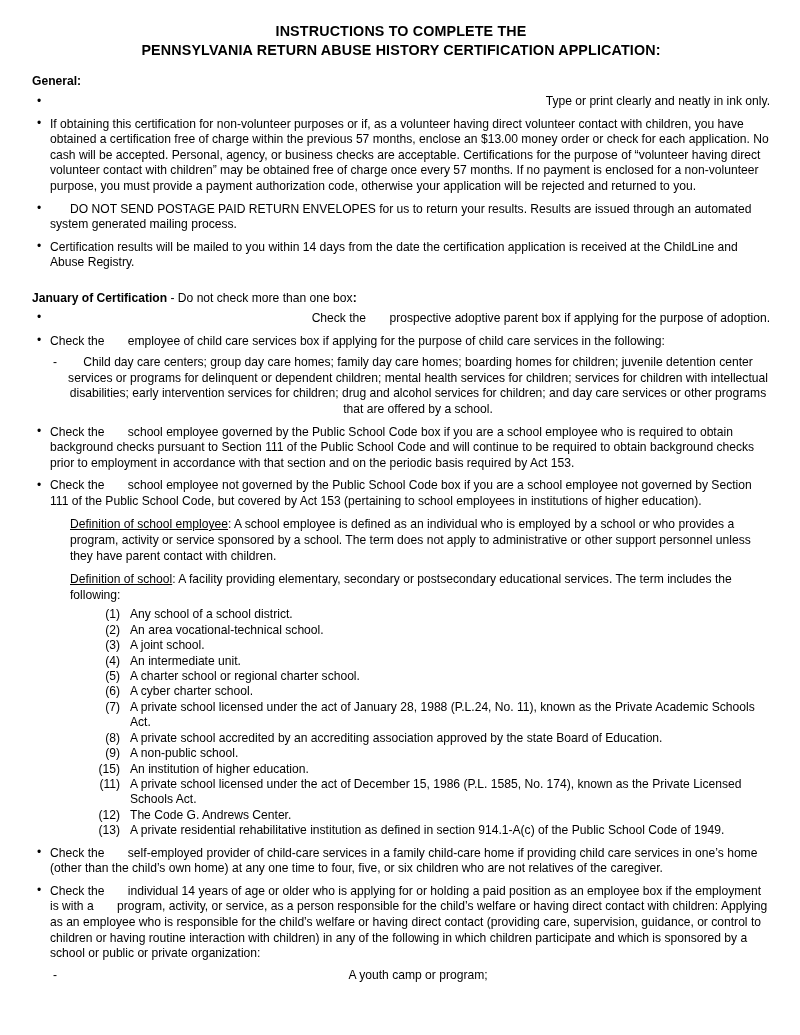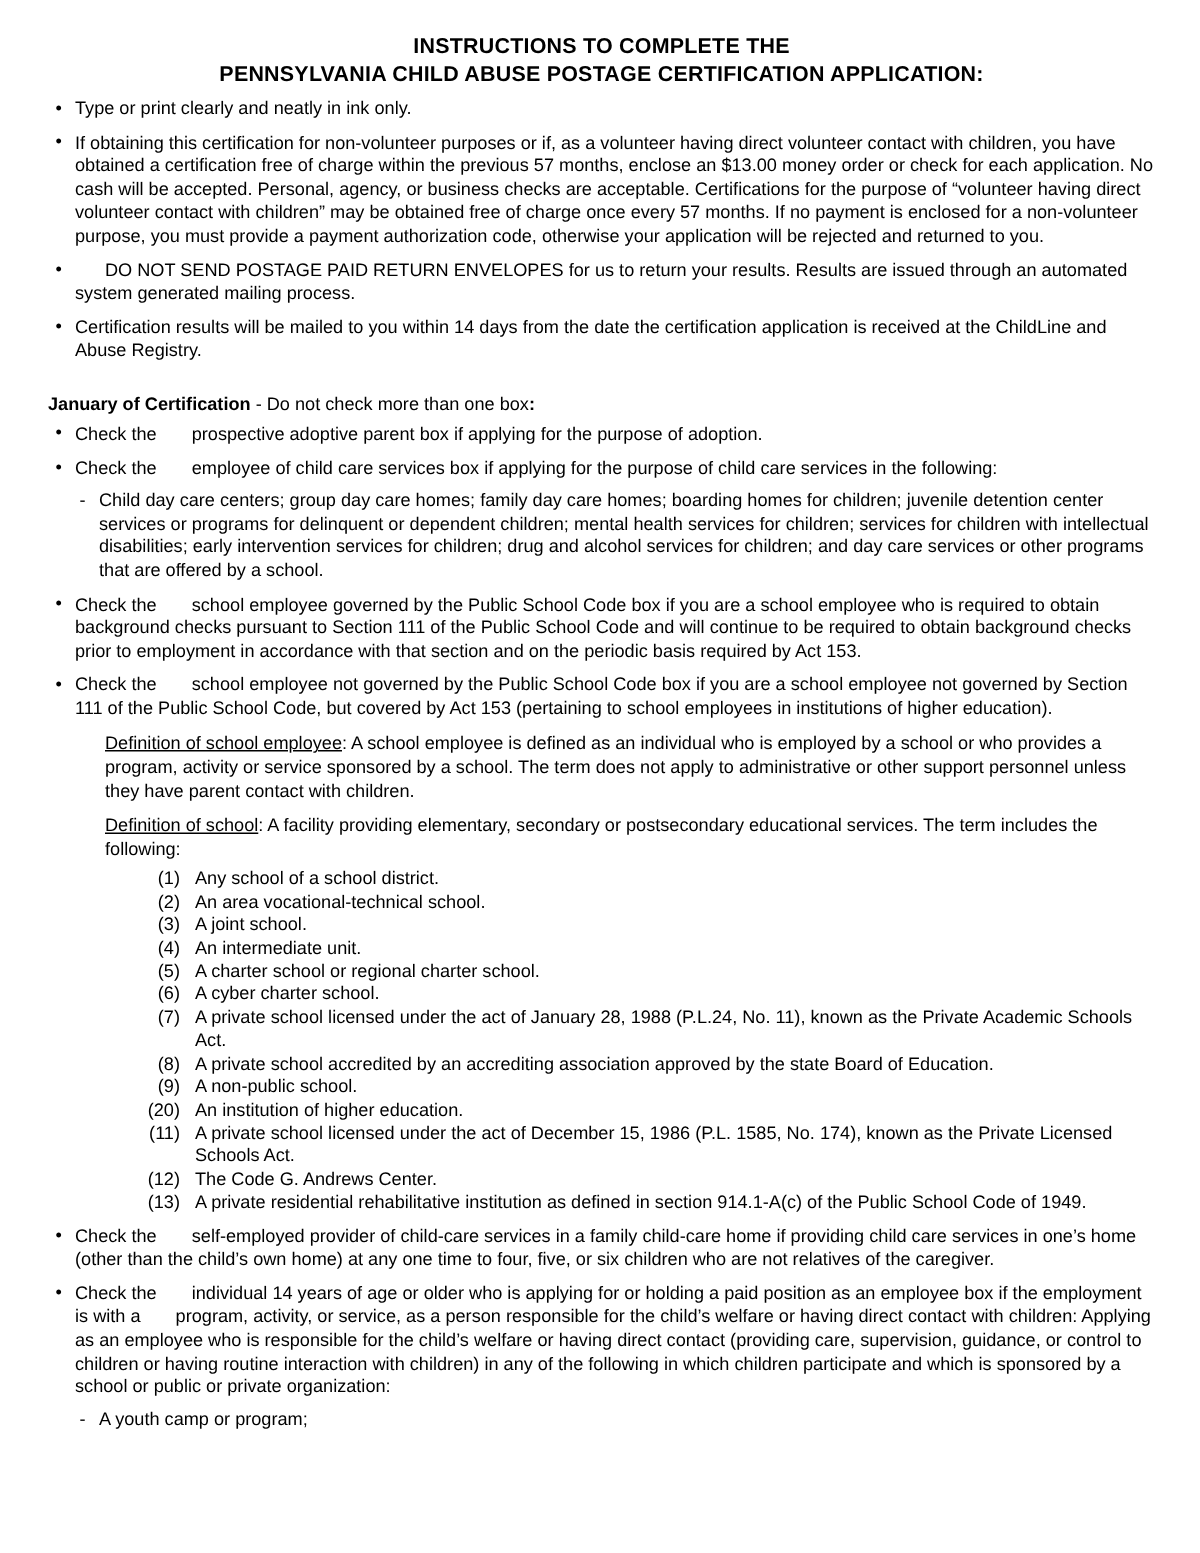--- a/index.html
+++ b/index.html
@@ -58,21 +58,21 @@
     margin: 0;
     padding: 0;
   }
   ul.bullets > li {
     position: relative;
     padding-left: 18px;
     margin-top: 7px;
     font-size: 12.1px;
     line-height: 15.6px;
   }
-  ul.bullets > li:first-child { margin-top: 5px; }
+  ul.bullets > li:first-child { margin-top: 5px; text-align: right; }
   ul.bullets > li::before {
     content: "\2022";
     position: absolute;
     left: 5px;
     top: -0.5px;
     font-size: 12.1px;
     line-height: 15.6px;
   }
   
   .lvl1 { margin-left: 12px; }
@@ -81,20 +81,21 @@
   ul.dashes {
     list-style: none;
     margin: 6px 0 0 0;
     padding: 0;
   }
   ul.dashes > li {
     position: relative;
     padding-left: 16px;
     font-size: 12.1px;
     line-height: 15.6px;
+    text-align: center;
   }
   ul.dashes > li::before {
     content: "-";
     position: absolute;
     left: 3px;
     top: 0;
   }
   ul.dashes.tight > li { line-height: 15.4px; }
   .dash-indent { margin-left: 20px; }
 
@@ -129,23 +130,24 @@
     line-height: 15.6px;
   }
 </style>
 </head>
 <body>
 
 <div class="page">
 
   <div class="doc-title">
     <span>INSTRUCTIONS TO COMPLETE THE</span>
-    <span class="line2">PENNSYLVANIA CHILD ABUSE POSTAGE CERTIFICATION APPLICATION:</span>
+    <span class="line2">PENNSYLVANIA RETURN ABUSE HISTORY CERTIFICATION APPLICATION:</span>
   </div>
 
+  <div class="section-head">General:</div>
 
   <ul class="bullets lvl1">
     <li>
       <span>Type or print clearly and neatly in ink only.</span>
     </li>
     <li>
       <span>If obtaining this certification for non-volunteer purposes or if, as a volunteer having direct volunteer contact with children, you have obtained a certification free of charge within the previous 57 months, enclose an $13.00 money order or check for each application. No cash will be accepted. Personal, agency, or business checks are acceptable. Certifications for the purpose of “volunteer having direct volunteer contact with children” may be obtained free of charge once every 57 months. If no payment is enclosed for a non-volunteer purpose, you must provide a payment authorization code, otherwise your application will be rejected and returned to you.</span>
     </li>
     <li>
       <b>DO NOT SEND POSTAGE PAID RETURN ENVELOPES</b><span> for us to return your results. Results are issued through an automated system generated mailing process.</span>
@@ -219,21 +221,21 @@
           </li>
         <li>
             <span class="num">(8)</span>
             <span class="txt">A private school accredited by an accrediting association approved by the state Board of Education.</span>
           </li>
         <li>
             <span class="num">(9)</span>
             <span class="txt">A non-public school.</span>
           </li>
         <li>
-            <span class="num">(20)</span>
+            <span class="num">(15)</span>
             <span class="txt">An institution of higher education.</span>
           </li>
         <li>
             <span class="num">(11)</span>
             <span class="txt">A private school licensed under the act of December 15, 1986 (P.L. 1585, No. 174), known as the Private Licensed Schools Act.</span>
           </li>
         <li>
             <span class="num">(12)</span>
             <span class="txt">The Code G. Andrews Center.</span>
           </li>

